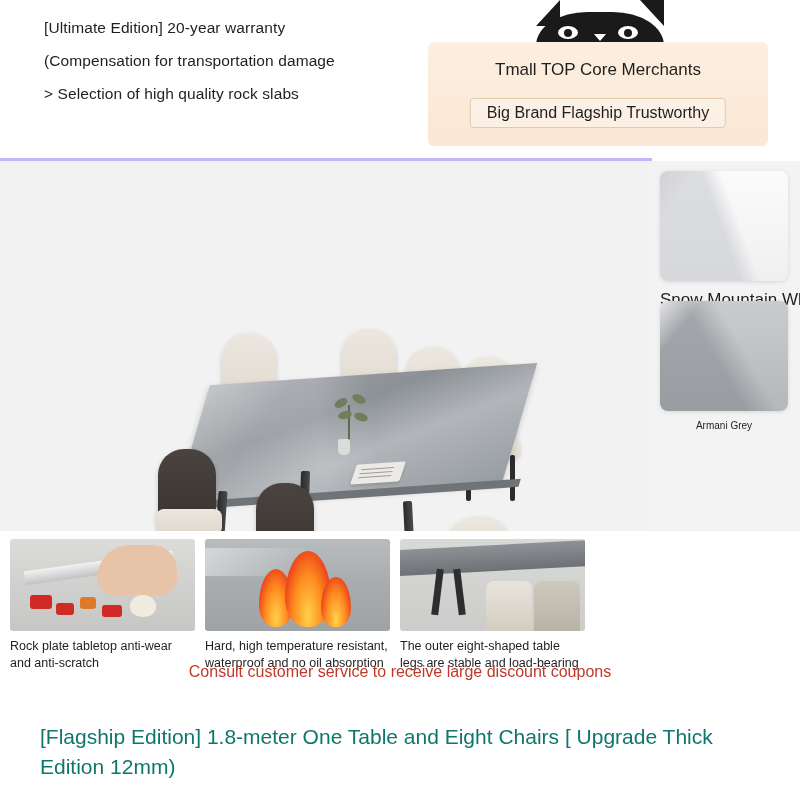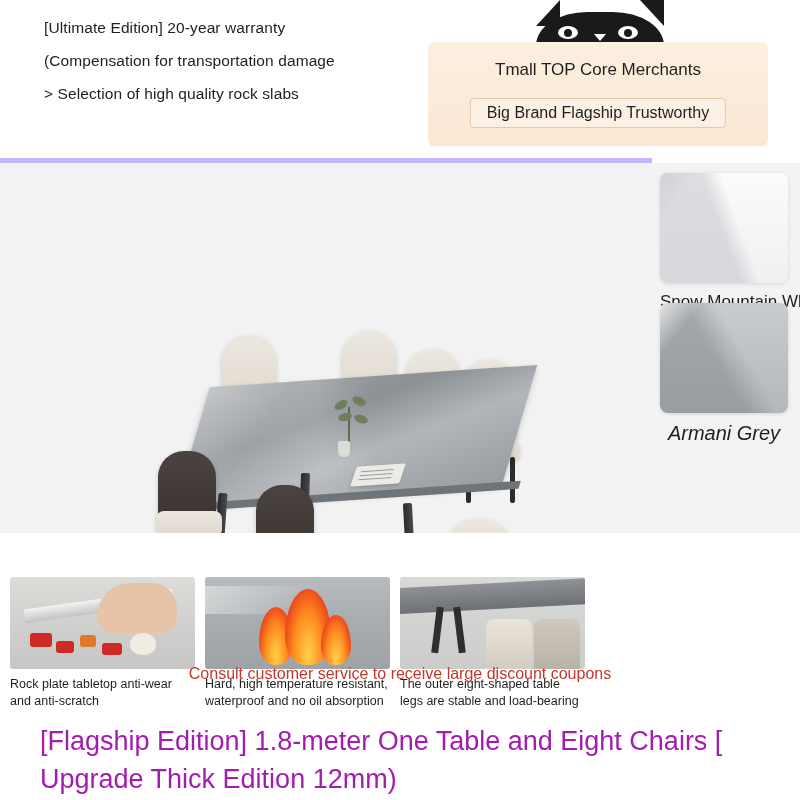--- a/index.html
+++ b/index.html
@@ -21,21 +21,21 @@
     height: 800px;
     background: #ffffff;
   }
 
   
   .top-section {
     position: relative;
     width: 652px;
     height: 158px;
     background: #ffffff;
-    border-bottom: 5px solid #c4b5fd;
+    border-bottom: 3px solid #c4b5fd;
   }
 
   .bullets {
     position: absolute;
     left: 44px;
     top: 18px;
     width: 380px;
   }
   .bullet {
     font-size: 15.5px;
@@ -318,35 +318,34 @@
       linear-gradient(130deg, rgba(255,255,255,0.7) 0%, rgba(255,255,255,0) 20%),
       linear-gradient(60deg, rgba(120,124,130,0.45) 45%, rgba(255,255,255,0) 62%),
       linear-gradient(180deg, #c9ccce, #b4b8bb);
   }
   .swatch-label {
     font-size: 17px;
     margin-top: 9px;
     color: #1f1f1f;
     white-space: nowrap;
   }
-  .swatch-label.small { font-size: 20px; font-style: italic; }
+  .swatch-label.small { font-size: 10px; }
 
   
   .features {
     position: relative;
     width: 800px;
     height: 150px;
     background: #ffffff;
     padding-top: 8px;
   }
   .feature {
     position: absolute;
     top: 8px;
     width: 185px;
-    margin-top: 36px;
   }
   .feature.f1 { left: 10px; }
   .feature.f2 { left: 205px; }
   .feature.f3 { left: 400px; }
   .feature.f4 { left: 605px; width: 190px; }
 
   .feature .thumb {
     width: 100%;
     height: 92px;
     border-radius: 3px;
@@ -473,23 +472,23 @@
   
   .title-block {
     position: absolute;
     left: 0;
     top: 722px;
     width: 800px;
     padding: 0 40px;
     box-sizing: border-box;
   }
   .product-title {
-    font-size: 27px;
+    font-size: 21px;
     line-height: 1.42;
-    color: #a21caf;
+    color: #0f766e;
   }
 </style>
 </head>
 <body>
 
 <div class="page">
 
   <div class="top-section">
 
     <div class="bullets">

